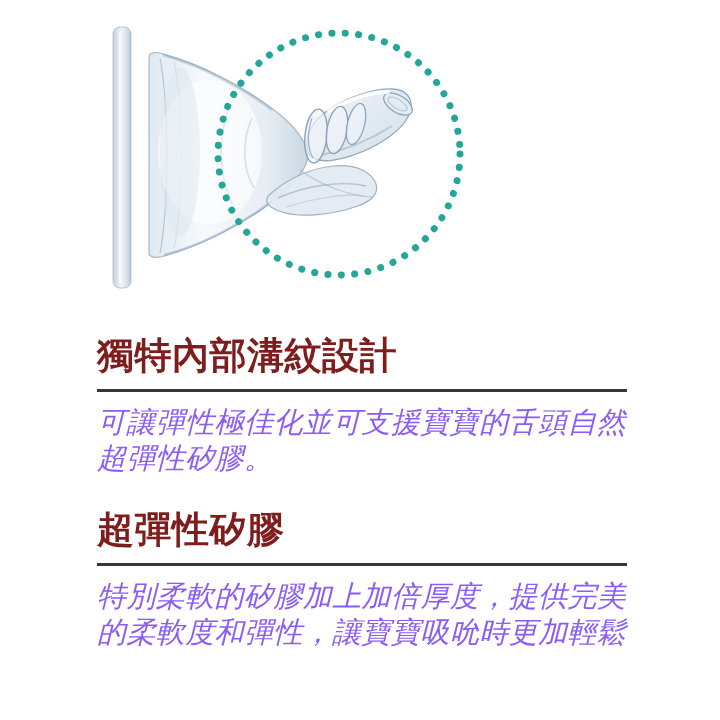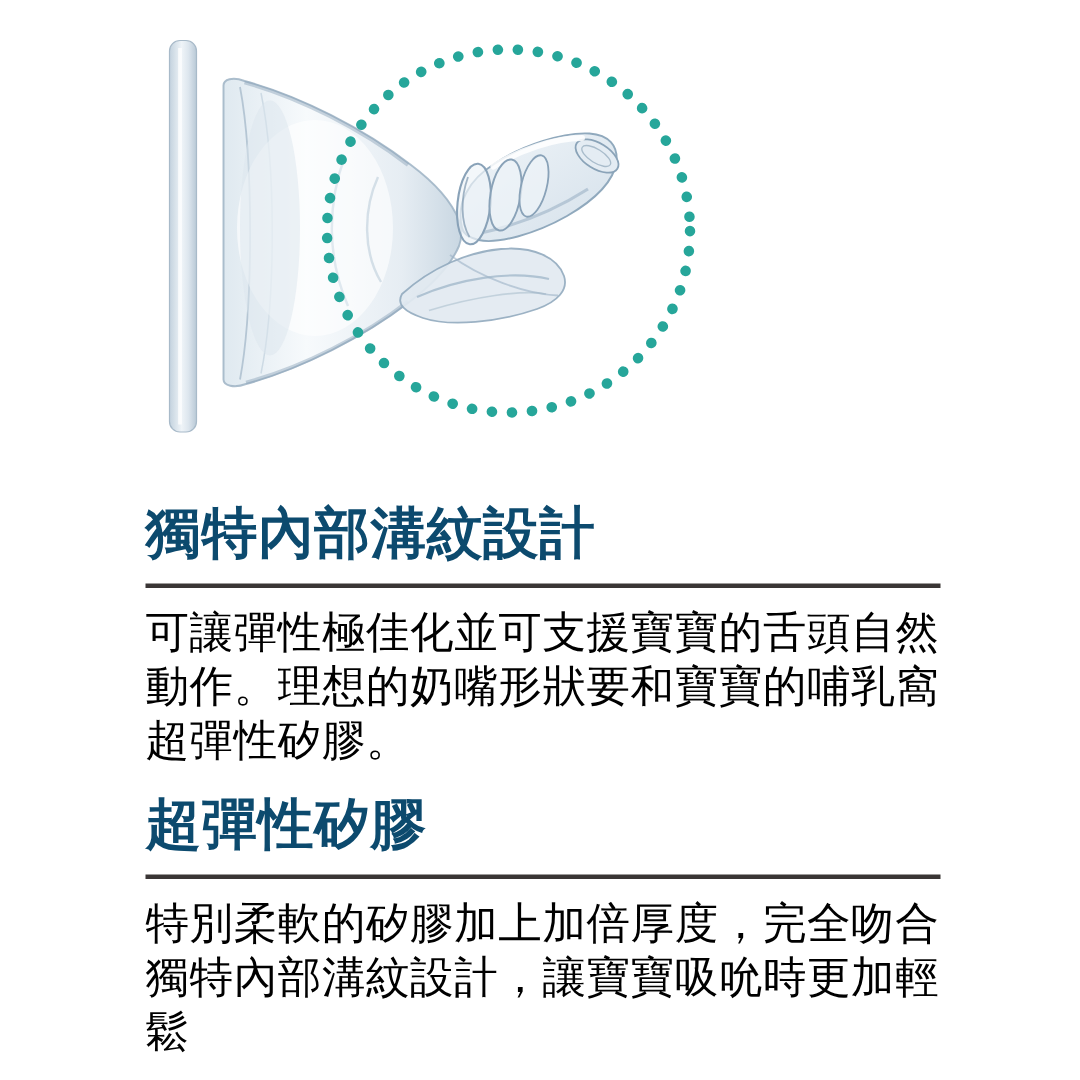--- a/index.html
+++ b/index.html
@@ -14,36 +14,37 @@
   .hero {
     position: absolute; top: 0; left: 0;
     width: 720px; height: 330px; margin: 0;
   }
   .hero svg { display: block; }
 
   .content {
     position: absolute; left: 97px; top: 336px; width: 530px;
   }
   .section { margin: 0; }
-  .section + .section { margin-top: 18px; }
+  .section + .section { margin-top: 34px; }
   .section h2 {
     margin: 0;
     font-size: 37px; line-height: 40px; font-weight: 700;
     letter-spacing: 0.5px;
-    color: #0c4a6e;
+    color: #7f1d1d;
   }
   .rule {
     height: 3px; margin-top: 13px;
     background: #3a3635;
   }
   .section p {
     margin: 12px 0 0 0;
     font-size: 29px; line-height: 36px;
     letter-spacing: 0.4px;
-    color: #000000;
+    color: #8b5cf6;
+    font-style: italic;
   }
   .section p .line { display: block; }
 </style>
 </head>
 <body>
 
 <div class="page">
 
   <figure class="hero">
     <svg width="720" height="330" viewBox="0 0 720 330" xmlns="http://www.w3.org/2000/svg">
@@ -116,28 +117,27 @@
     </svg>
   </figure>
 
   <main class="content">
 
     <section class="section">
       <h2>獨特內部溝紋設計</h2>
       <div class="rule"></div>
       <p>
         <span class="line">可讓彈性極佳化並可支援寶寶的舌頭自然</span>
-        <span class="line">動作。理想的奶嘴形狀要和寶寶的哺乳窩</span>
         <span class="line">超彈性矽膠。</span>
       </p>
     </section>
 
     <section class="section">
       <h2>超彈性矽膠</h2>
       <div class="rule"></div>
       <p>
-        <span class="line">特別柔軟的矽膠加上加倍厚度，完全吻合</span>
-        <span class="line">獨特內部溝紋設計，讓寶寶吸吮時更加輕鬆</span>
+        <span class="line">特別柔軟的矽膠加上加倍厚度，提供完美</span>
+        <span class="line">的柔軟度和彈性，讓寶寶吸吮時更加輕鬆</span>
       </p>
     </section>
 
   </main>
 </div>
 
 </body></html>

